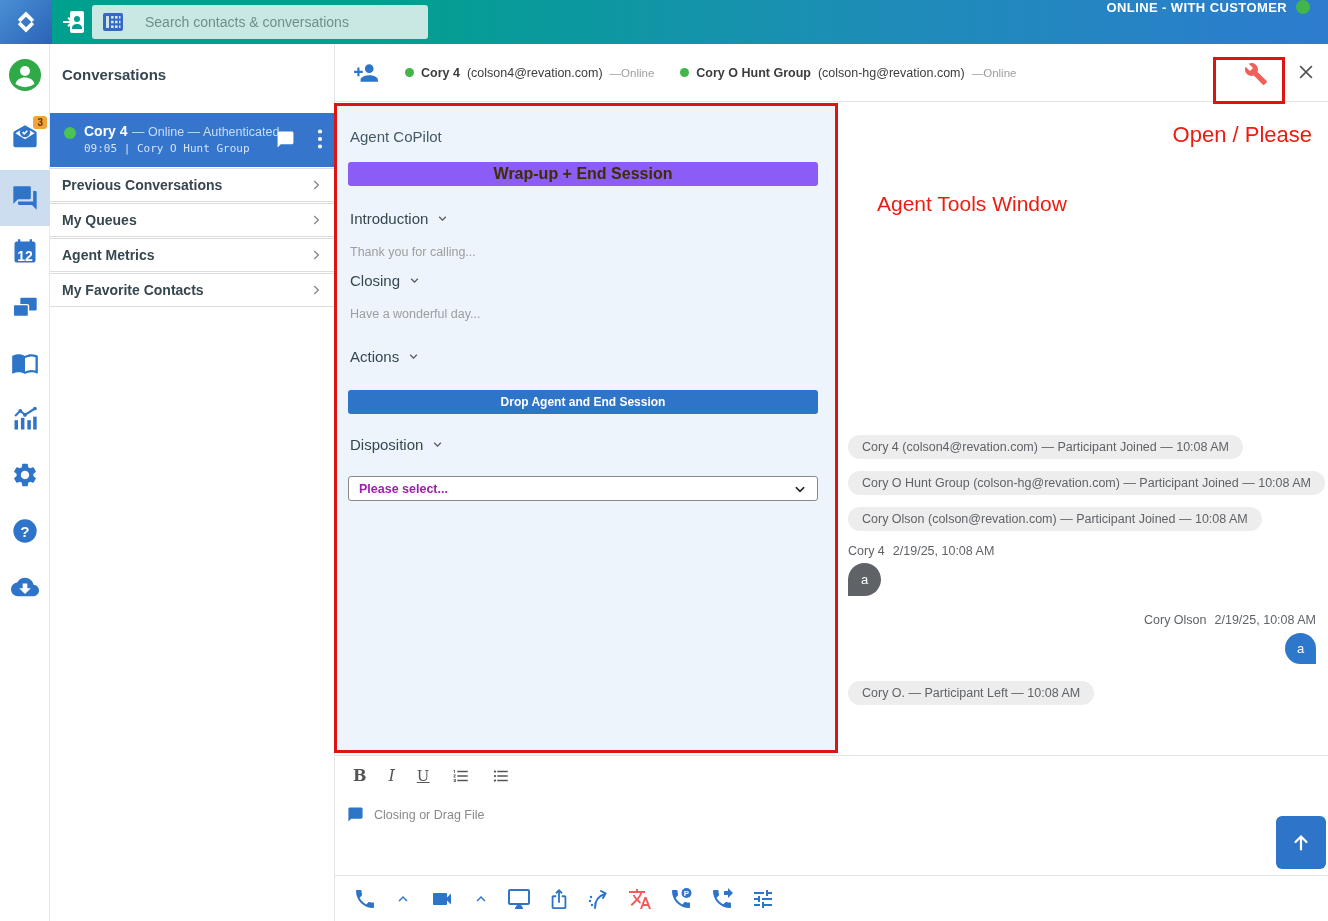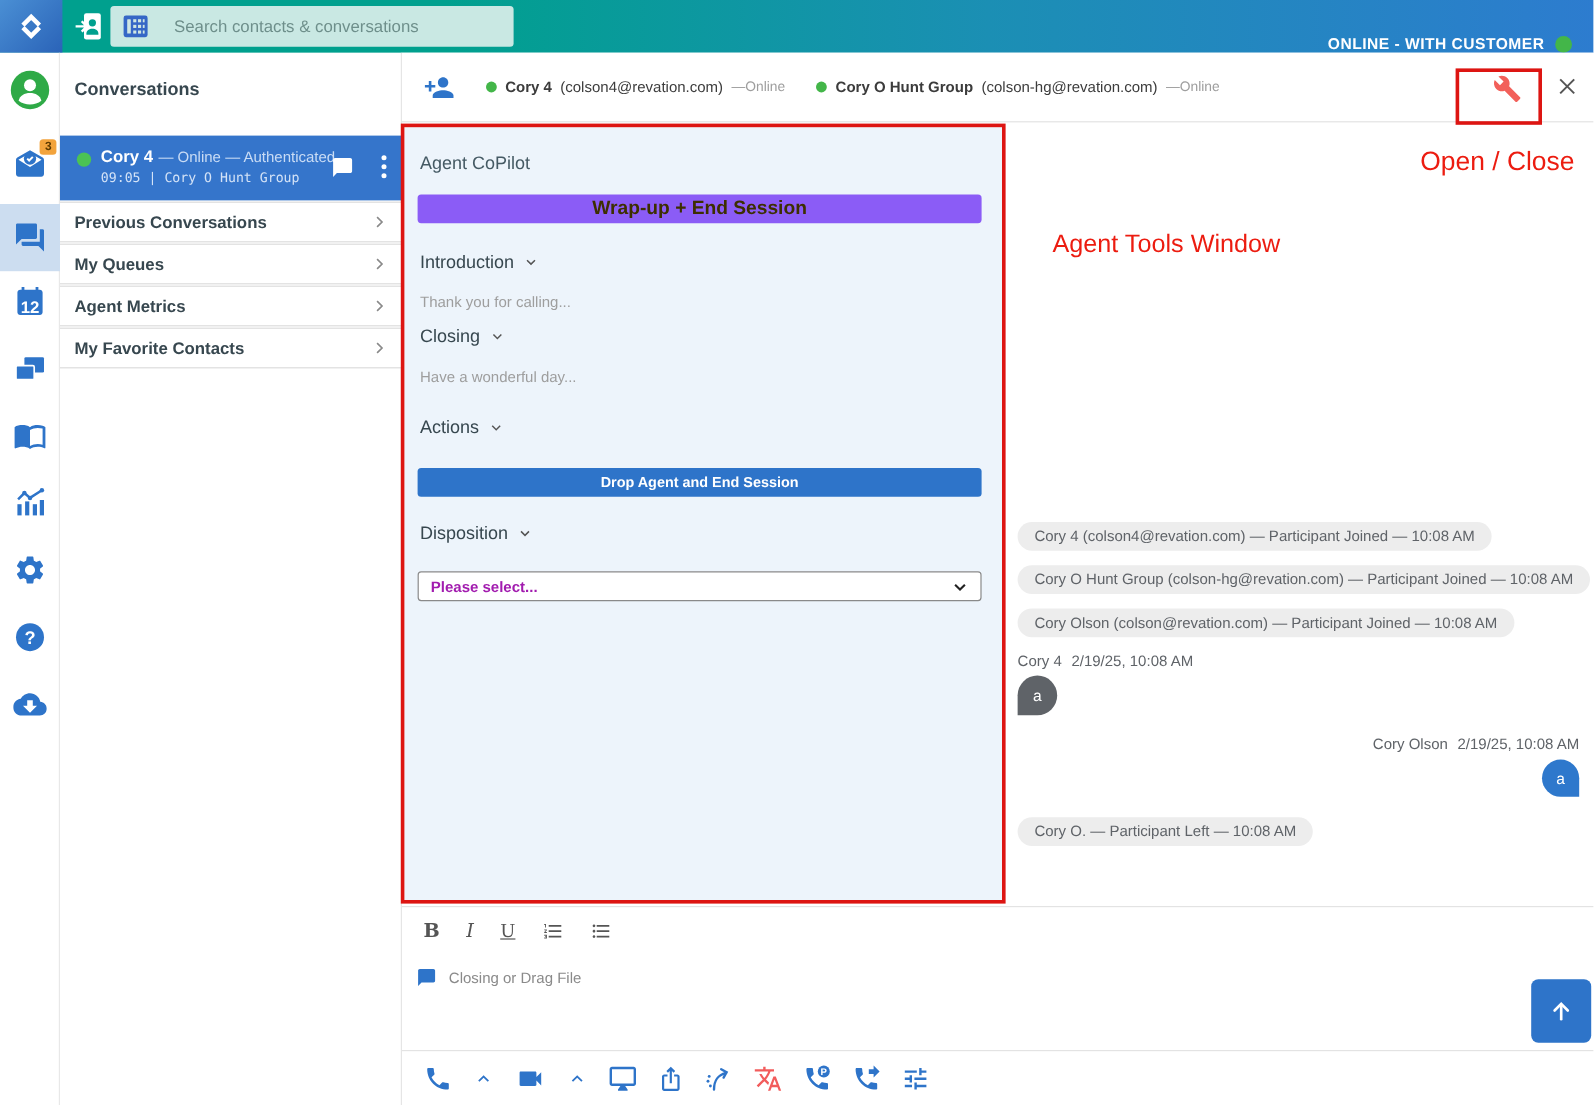--- a/index.html
+++ b/index.html
@@ -11,21 +11,21 @@
   .topbar { position:absolute; left:0; top:0; width:1328px; height:44px;
             background:linear-gradient(90deg,#00a08e 0%,#00a08e 28%,#1b8fb4 62%,#2d7ccf 100%); }
   .logo-sq { position:absolute; left:0; top:0; width:52px; height:44px;
              background:linear-gradient(135deg,#4a8fd4,#2a63b8); display:flex; align-items:center; justify-content:center; }
   .import-contact { position:absolute; left:62px; top:9px; }
   .searchbox { position:absolute; left:92px; top:5px; width:336px; height:34px; background:#c9e8e3;
                border-radius:3px; display:flex; align-items:center; padding:0 10px; gap:21px; }
   .searchbox input { border:none; outline:none; background:transparent; flex:1; font-size:14px;
                      color:#33524e; font-family:"Liberation Sans",sans-serif; }
   .searchbox input::placeholder { color:#6e8f8b; }
-  .status-wrap { position:absolute; right:18px; top:0; height:44px; display:flex; align-items:flex-end; gap:9px; }
+  .status-wrap { position:absolute; right:18px; top:0; height:44px; display:flex; align-items:flex-start; gap:9px; }
   .status-text { color:#fff; font-size:13px; font-weight:bold; letter-spacing:.4px; }
   .status-dot { width:14px; height:14px; border-radius:50%; background:#43b649; }
 
   
   .rail { position:absolute; left:0; top:44px; width:50px; bottom:0; background:#fff; border-right:1px solid #e8e8e8; }
   .rail-item { position:absolute; left:0; width:50px; height:50px; display:flex; align-items:center; justify-content:center; color:#2e74c9; }
   .rail-item.active-bg { background:#ccddf0; height:56px; }
   .badge { position:absolute; top:3px; right:3px; background:#f2a33c; color:#5d3a00; font-size:10px; font-weight:bold;
            border-radius:3px; padding:1px 4px; line-height:11px; }
   .cal-num { position:absolute; font-size:14px; font-weight:bold; color:#fff; top:21px; left:0; width:50px; text-align:center; }
@@ -331,21 +331,21 @@
     <span class="icon close-btn">
       <svg width="20" height="20" viewBox="0 0 24 24" fill="none" stroke="#555" stroke-width="2">
           <line x1="5" y1="5" x2="19" y2="19"></line>
           <line x1="19" y1="5" x2="5" y2="19"></line>
         </svg>
     </span>
   </div>
 
   <div class="red-rect-wrench"></div>
   <div class="red-rect-panel"></div>
-  <div class="ann ann-openclose">Open / Close</div>
+  <div class="ann ann-openclose">Open / Please</div>
   <div class="ann ann-tools">Agent Tools Window</div>
 
   <div class="copilot">
     <div class="cp-title">Agent CoPilot</div>
     <button class="btn-wrap">Wrap-up + End Session</button>
 
     <div class="cp-head" style="top:104px">
       <span>Introduction</span>
       <span class="icon">
         <svg width="15" height="15" viewBox="0 0 24 24" fill="#555">

